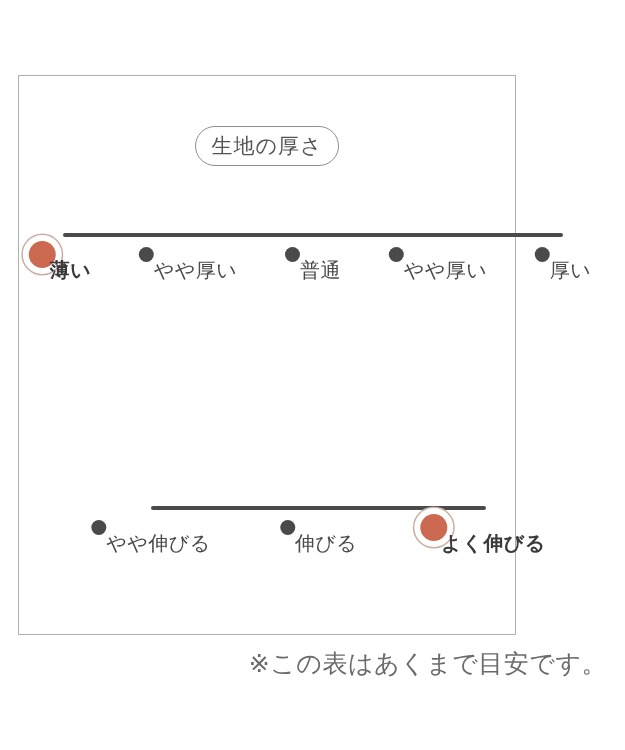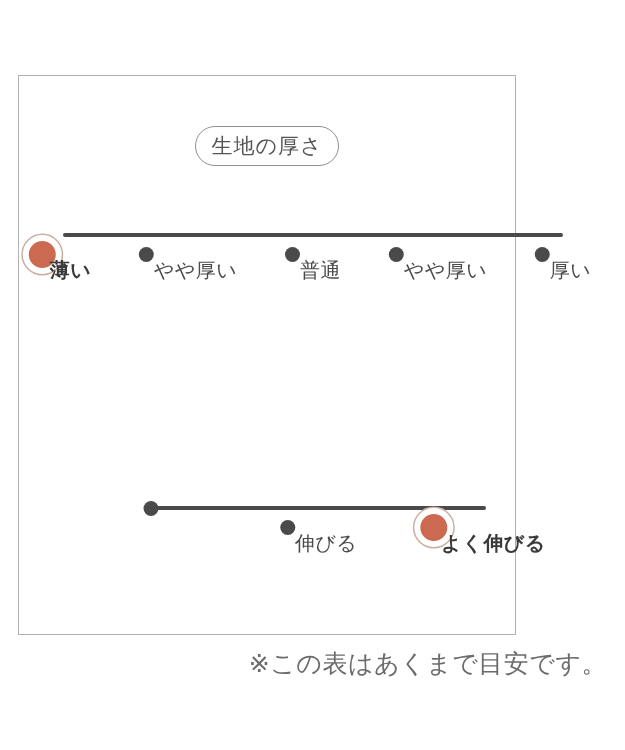--- a/index.html
+++ b/index.html
@@ -110,20 +110,21 @@
     </div>
 
 
     <div class="scale scale-2">
       <div class="track"></div>
 
       <div class="option" style="left:0%">
         <span class="dot-holder">
           <span class="dot"></span>
         </span>
+        <span class="opt-label">やや伸びる</span>
       </div>
 
       <div class="option" style="left:50%">
         <span class="dot-holder">
           <span class="dot"></span>
         </span>
         <span class="opt-label">伸びる</span>
       </div>
 
       <div class="option" style="left:100%">

